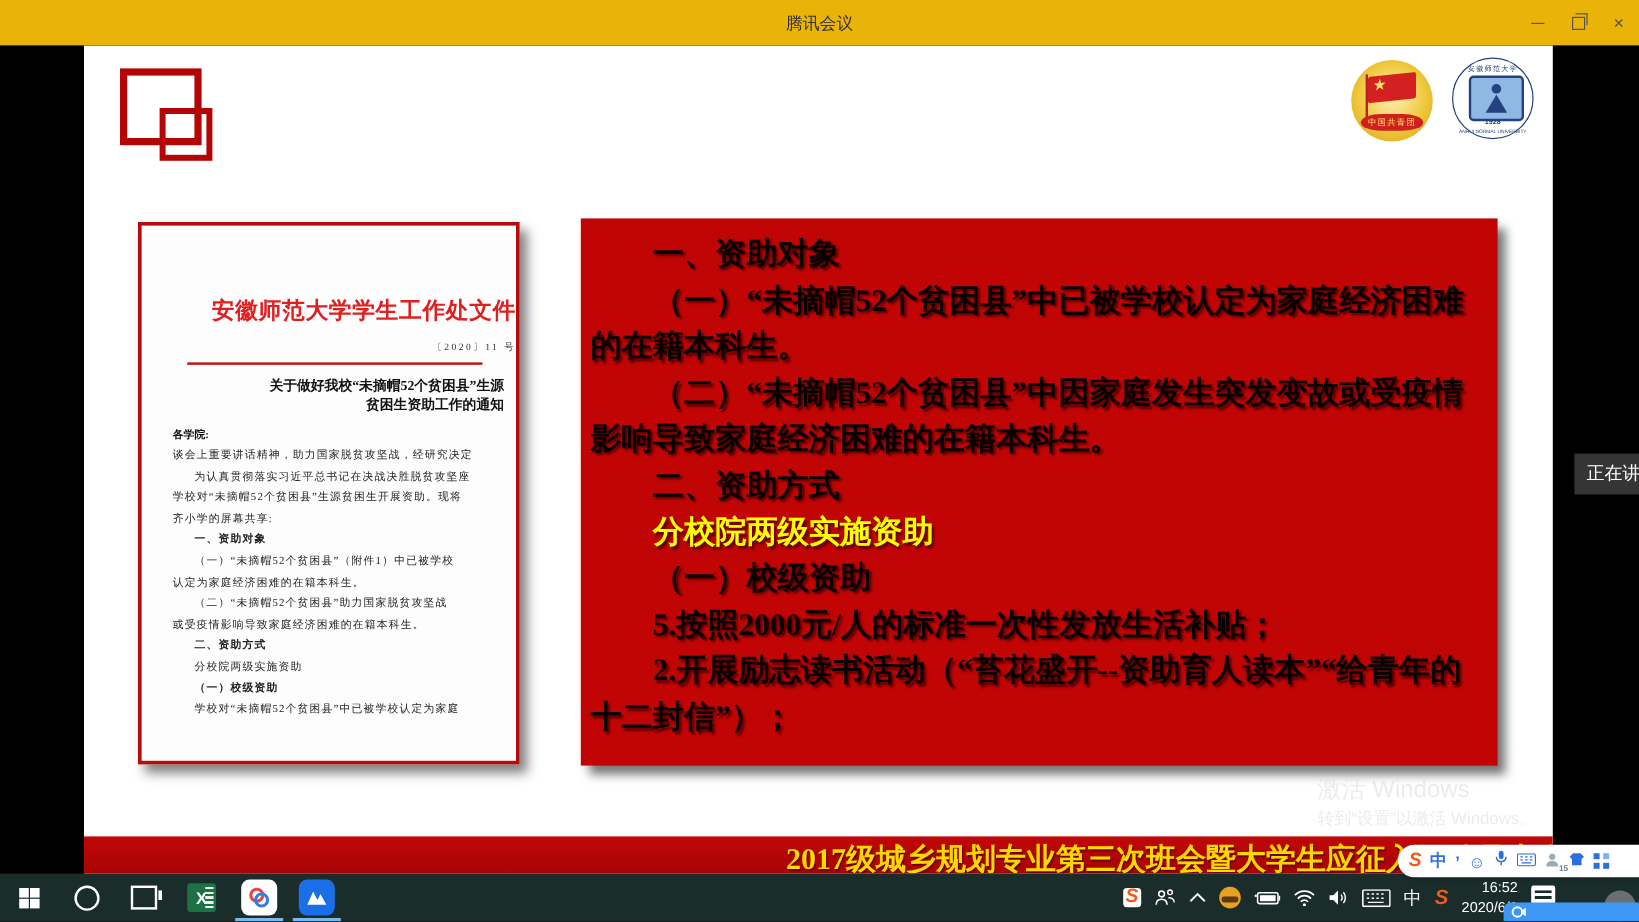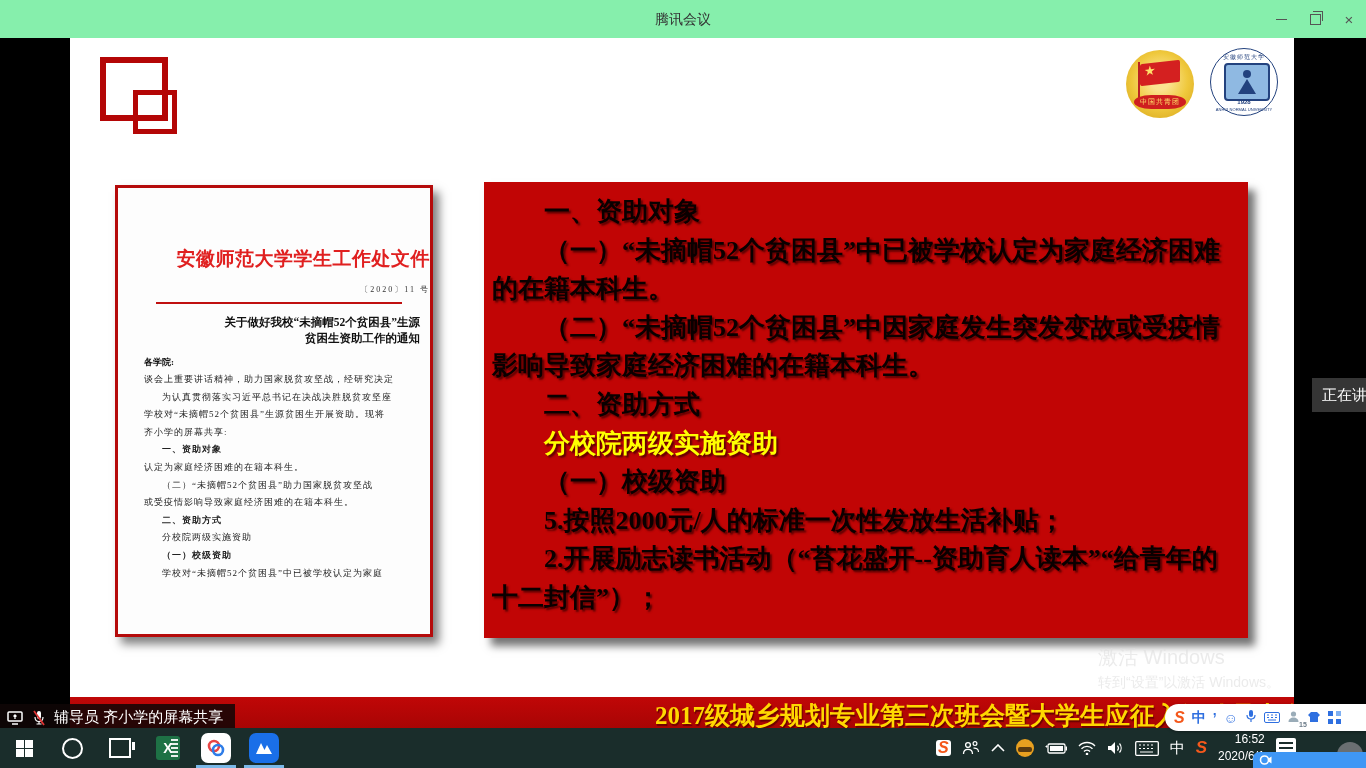--- a/index.html
+++ b/index.html
@@ -1,18 +1,18 @@
 <!DOCTYPE html>
 <html><head>
 <meta charset="utf-8">
 <style>
   html,body{margin:0;padding:0;background:#000;}
   .screen{position:relative;width:1366px;height:768px;overflow:hidden;font-family:"Liberation Sans",sans-serif;background:#000;}
   
-  .titlebar{position:absolute;left:0;top:0;width:1366px;height:38px;background:#86efac;}
+  .titlebar{position:absolute;left:0;top:0;width:1366px;height:38px;background:#eab308;}
   .titlebar .title{position:absolute;left:0;right:0;top:0;height:38px;line-height:38px;text-align:center;font-size:14px;color:#333;}
   .wincontrols{position:absolute;right:0;top:0;height:38px;display:flex;}
   .wc{width:34px;height:38px;display:flex;align-items:center;justify-content:center;color:#555;font-size:15px;}
   .min-glyph{display:block;width:11px;height:0;border-top:1.5px solid #555;}
   .rest-glyph{display:block;width:9px;height:9px;border:1.2px solid #555;position:relative;}
   .rest-glyph:before{content:"";position:absolute;left:2px;top:-4px;width:9px;height:9px;border:1.2px solid #555;border-left:none;border-bottom:none;}
   
   .stage{position:absolute;left:0;top:38px;width:1366px;height:690px;background:#000;}
   .slide{position:absolute;left:70px;top:0;width:1224px;height:690px;background:#fff;overflow:hidden;}
   
@@ -155,20 +155,21 @@
           <div>关于做好我校“未摘帽52个贫困县”生源</div>
           <div>贫困生资助工作的通知</div>
         </div>
         <div class="doc-salutation">各学院:</div>
         <div class="doc-body">
           <div class="doc-line">谈会上重要讲话精神，助力国家脱贫攻坚战，经研究决定</div>
           <div class="doc-line ind">为认真贯彻落实习近平总书记在决战决胜脱贫攻坚座</div>
           <div class="doc-line">学校对“未摘帽52个贫困县”生源贫困生开展资助。现将</div>
           <div class="doc-line">齐小学的屏幕共享:</div>
           <div class="doc-line ind b">一、资助对象</div>
+          <div class="doc-line ind">（一）“未摘帽52个贫困县”（附件1）中已被学校</div>
           <div class="doc-line">认定为家庭经济困难的在籍本科生。</div>
           <div class="doc-line ind">（二）“未摘帽52个贫困县”助力国家脱贫攻坚战</div>
           <div class="doc-line">或受疫情影响导致家庭经济困难的在籍本科生。</div>
           <div class="doc-line ind b">二、资助方式</div>
           <div class="doc-line ind">分校院两级实施资助</div>
           <div class="doc-line ind b">（一）校级资助</div>
           <div class="doc-line ind">学校对“未摘帽52个贫困县”中已被学校认定为家庭</div>
         </div>
       </div>
 
@@ -188,38 +189,20 @@
         <div class="wm2">转到“设置”以激活 Windows。</div>
       </div>
 
       <div class="banner">
         <span>2017级城乡规划专业第三次班会暨大学生应征入伍动员大会</span>
       </div>
     </div>
 
     <div class="speaking">正在讲</div>
 
-    <div class="sharepill">
-      <span class="pill-icon">
-        <svg width="16" height="14" viewBox="0 0 16 14">
-            <rect x="1" y="1" width="14" height="9" rx="1" fill="none" stroke="#fff" stroke-width="1.5"></rect>
-            <path d="M5 13h6" stroke="#fff" stroke-width="1.5"></path>
-            <path d="M8 8V4 M6.5 5.5 L8 4 L9.5 5.5" stroke="#fff" stroke-width="1.3" fill="none"></path>
-          </svg>
-      </span>
-      <span class="pill-icon">
-        <svg width="14" height="16" viewBox="0 0 14 16">
-            <rect x="5" y="1" width="4" height="8" rx="2" fill="#fff"></rect>
-            <path d="M3 7c0 3 2 4.5 4 4.5S11 10 11 7" stroke="#fff" stroke-width="1.2" fill="none"></path>
-            <path d="M7 11.5V14 M4.5 14h5" stroke="#fff" stroke-width="1.2"></path>
-            <path d="M2 1l10 14" stroke="#e03434" stroke-width="1.8"></path>
-          </svg>
-      </span>
-      <span class="txt">辅导员  齐小学的屏幕共享</span>
-    </div>
   </div>
 
   <div class="ime">
     <span class="s-logo">S</span>
     <span class="blue">中</span>
     <span class="blue">’</span>
     <span class="blue">☺</span>
     <span>
       <svg width="12" height="14" viewBox="0 0 12 14">
           <rect x="4" y="1" width="4" height="7" rx="2" fill="#2e6fe0"></rect>

